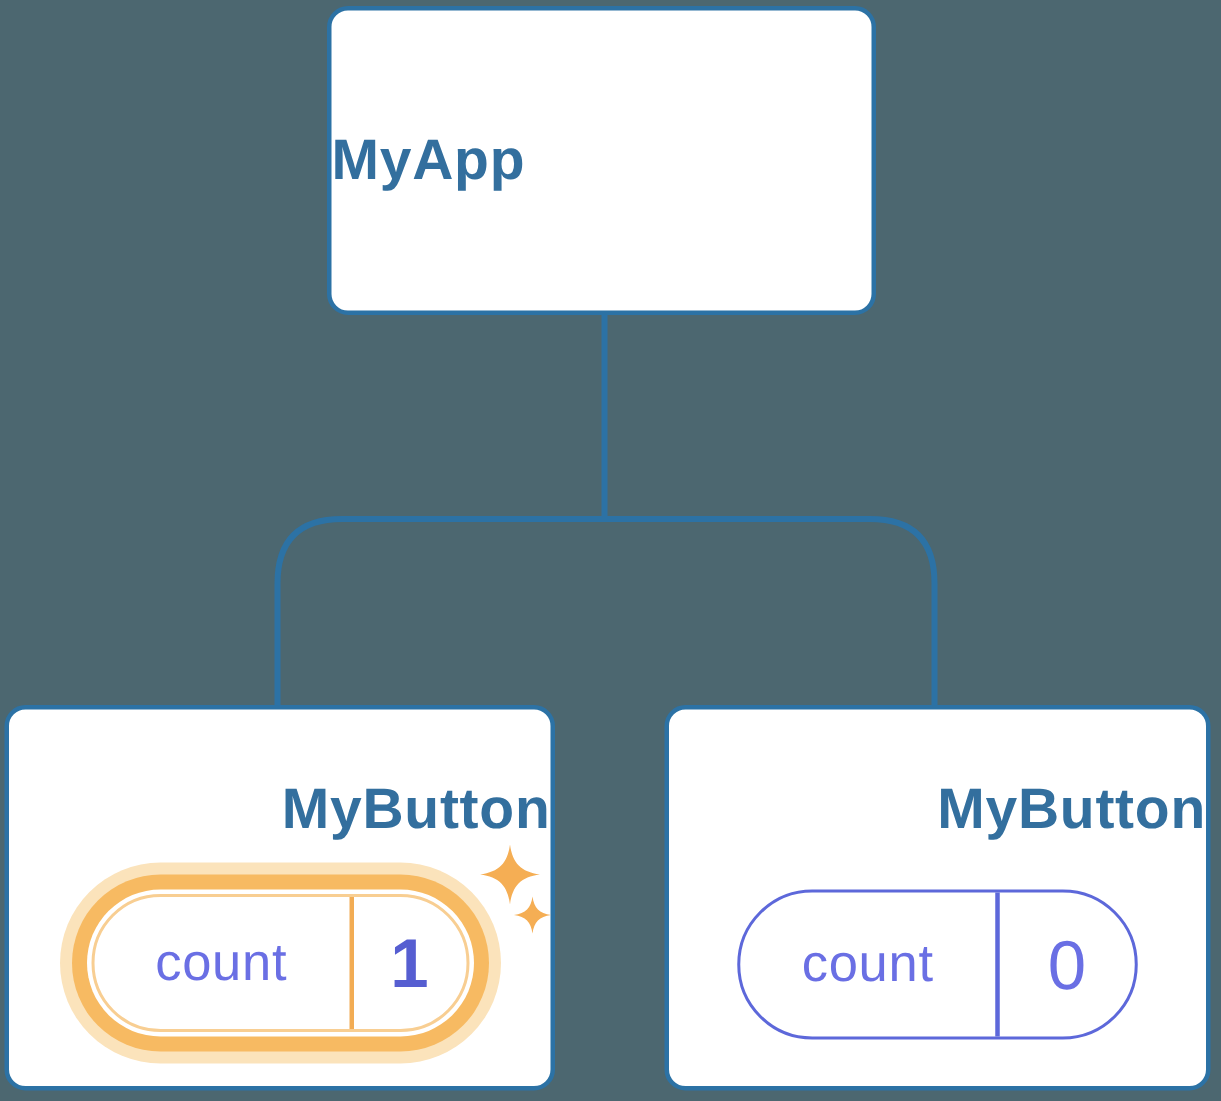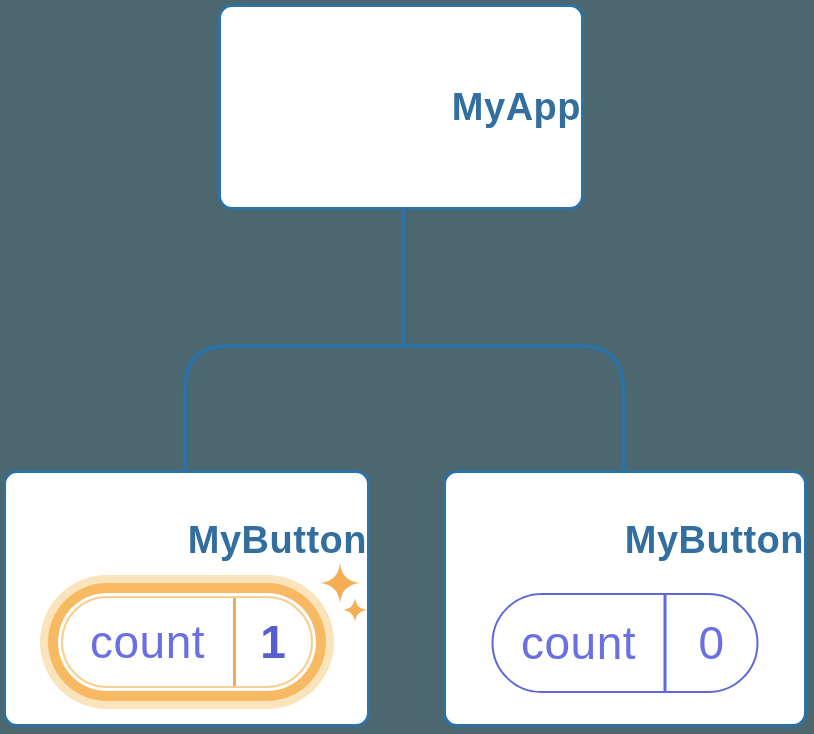--- a/index.html
+++ b/index.html
@@ -28,21 +28,21 @@
   .node {
     position: absolute;
     background: #ffffff;
     border: 3.5px solid var(--node_border, #2C72A5);
     border-radius: 14px;
     box-sizing: border-box;
   }
   .node-root {
     left: 218px; top: 4px;
     width: 366px; height: 206px;
-    display: flex; align-items: center; justify-content: flex-end;
+    display: flex; align-items: center; justify-content: flex-start;
   }
   .node-child-left  { left: 3px;   top: 470px; width: 367px; height: 257px; }
   .node-child-right { left: 443px; top: 470px; width: 364px; height: 257px; }
   .node-title {
     color: var(--node_title, #336F9E);
     font-weight: 700;
     font-size: 38px;
     letter-spacing: 0.5px;
   }
   .child-title {
@@ -72,21 +72,21 @@
   }
   .pill-normal {
     top: 120px;
     width: 267px; height: 100px;
     border: 2.5px solid var(--pill_purple, #5D68DA);
   }
   .pill-key {
     flex: 0 0 170px;
     display: flex; align-items: center; justify-content: center;
     color: var(--pill_text, #6A6FE4);
-    font-size: 46px;
+    font-size: 35px;
     letter-spacing: 0.5px;
   }
   .pill-divider-orange { width: 3px;   background: #F2AC54; }
   .pill-divider-purple { width: 2.5px; background: var(--pill_purple, #5D68DA); }
   .pill-value {
     flex: 1;
     display: flex; align-items: center; justify-content: center;
     font-size: 46px;
   }
   .value-active { color: var(--pill_value_active, #565ED1); font-weight: 700; }

